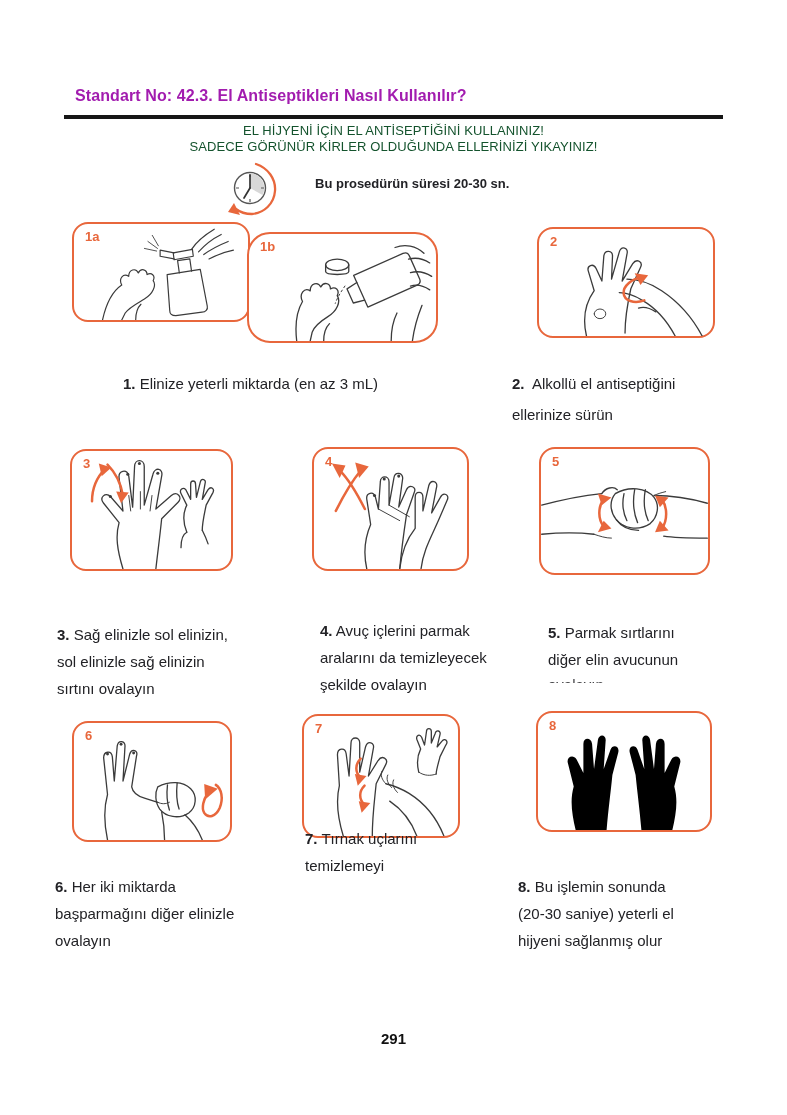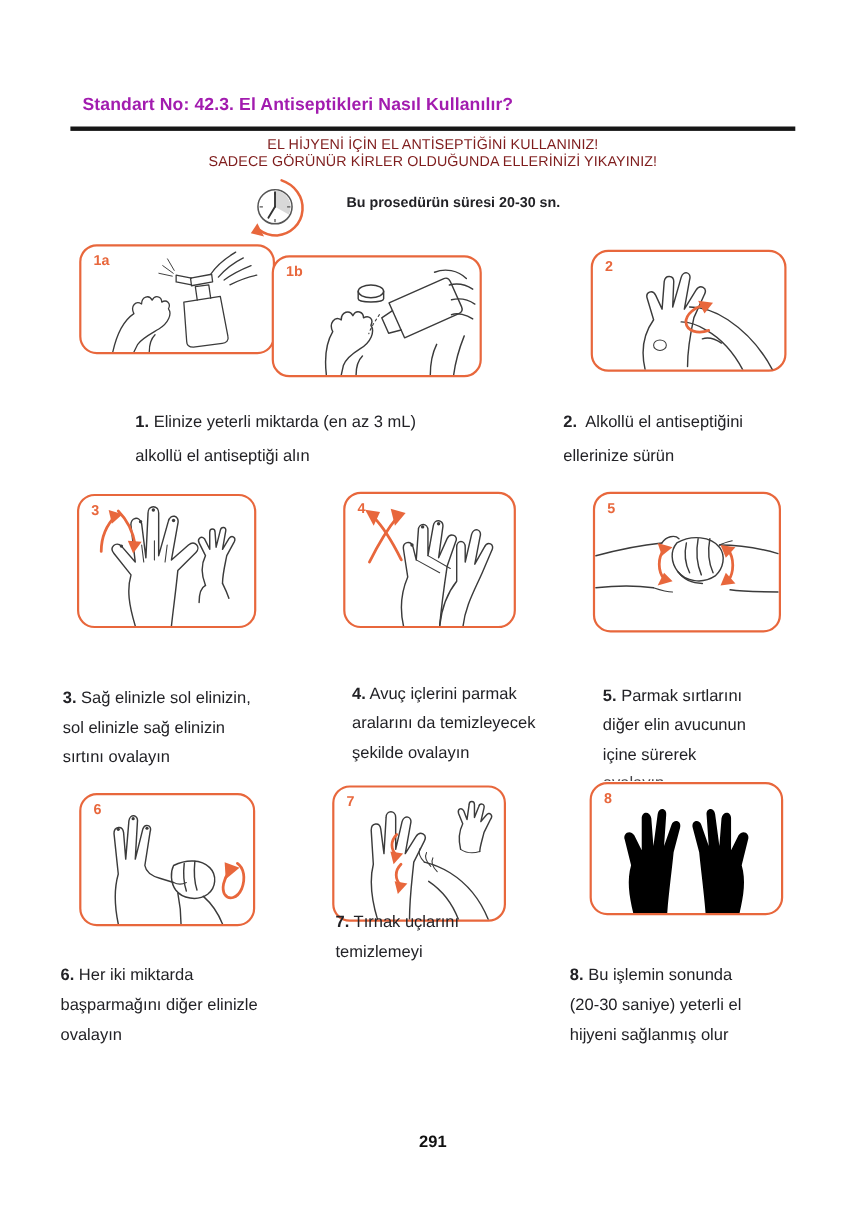--- a/index.html
+++ b/index.html
@@ -6,37 +6,37 @@
   html,body { margin:0; padding:0; background:#ffffff; }
   .page {
     position:relative; width:787px; height:1115px; background:#fff;
     font-family:"Liberation Sans", sans-serif; color:var(--ink); overflow:hidden;
   }
   .title {
     position:absolute; left:75px; top:87px;
     font-size:16px; font-weight:bold; color:#a21caf; letter-spacing:.1px;
   }
   .rule { position:absolute; left:64px; top:115px; width:659px; height:3.5px; background:#161616; }
-  .hdr-line { position:absolute; left:0; width:787px; text-align:center; font-size:13px; color:#7f1d1d; letter-spacing:.1px; }
+  .hdr-line { position:absolute; left:0; width:787px; text-align:center; font-size:13px; color:#14532d; letter-spacing:.1px; }
   .hdr1 { top:123px; }
   .hdr2 { top:139px; }
   .clock { position:absolute; left:226px; top:162px; width:52px; height:54px; }
   .duration { position:absolute; left:315px; top:176px; font-size:13px; font-weight:bold; }
 
   .figure {
     position:absolute; border:2.5px solid var(--accent); border-radius:16px;
     background:#fff; box-sizing:border-box;
   }
   .figure svg { position:absolute; left:0; top:0; width:100%; height:100%; }
   .fig-label {
     position:absolute; top:5px; left:11px; color:var(--accent);
     font-weight:bold; font-size:13px; z-index:3;
   }
   .f1a { left:72px;  top:222px; width:178px; height:100px; z-index:1; }
-  .f1b { left:247px; top:232px; width:191px; height:111px; z-index:2; }
+  .f1b { left:247px; top:232px; width:191px; height:111px; z-index:2;border-radius:23px; }
   .f2  { left:537px; top:227px; width:178px; height:111px; }
   .f3  { left:70px;  top:449px; width:163px; height:122px; }
   .f4  { left:312px; top:447px; width:157px; height:124px; }
   .f5  { left:539px; top:447px; width:171px; height:128px; }
   .f6  { left:72px;  top:721px; width:160px; height:121px; }
   .f7  { left:302px; top:714px; width:158px; height:124px; }
   .f8  { left:536px; top:711px; width:176px; height:121px; }
 
   .ink path, .ink ellipse, .ink circle { stroke:var(--sketch); stroke-width:1.35; fill:none; stroke-linecap:round; stroke-linejoin:round; }
   .ink .dot { fill:var(--sketch); stroke:none; }
@@ -246,21 +246,20 @@
       </defs>
       <g class="ink">
         <use href="#palm8" transform="translate(6 0)"></use>
         <use href="#palm8" transform="translate(176 0) scale(-1 1) translate(6 0)"></use>
       </g>
     </svg>
   </div>
 
   <div class="step lh31 s1">
     <div class="line"><b>1.</b> <span>Elinize yeterli miktarda (en az 3 mL)</span></div>
-    <div class="line">alkollü el antiseptiği alın</div>
   </div>
 
   <div class="step lh31 just s2">
     <div class="line"><b>2.</b>&nbsp; <span>Alkollü el antiseptiğini</span></div>
     <div class="line">ellerinize sürün</div>
   </div>
 
   <div class="step s3">
     <div class="line"><b>3.</b> <span>Sağ elinizle sol elinizin,</span></div>
     <div class="line">sol elinizle sağ elinizin</div>
@@ -269,21 +268,20 @@
 
   <div class="step s4">
     <div class="line"><b>4.</b> <span>Avuç içlerini parmak</span></div>
     <div class="line">aralarını da temizleyecek</div>
     <div class="line">şekilde ovalayın</div>
   </div>
 
   <div class="step s5">
     <div class="line"><b>5.</b> <span>Parmak sırtlarını</span></div>
     <div class="line">diğer elin avucunun</div>
-    <div class="line">içine sürerek</div>
     <div class="clipped">ovalayın</div>
   </div>
 
   <div class="step s6">
     <div class="line"><b>6.</b> <span>Her iki miktarda</span></div>
     <div class="line">başparmağını diğer elinizle</div>
     <div class="line">ovalayın</div>
   </div>
 
   <div class="step s7">

